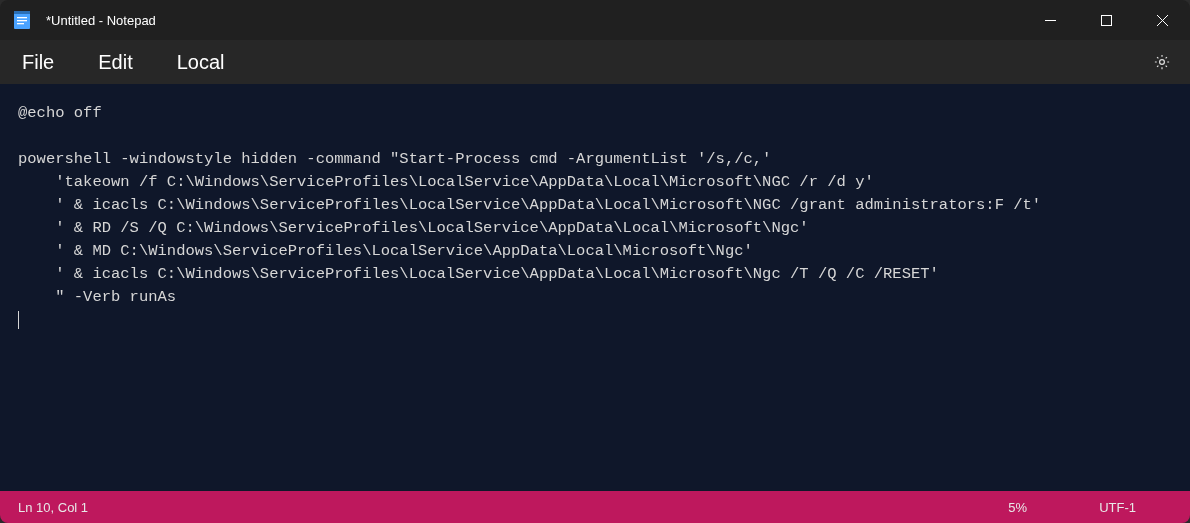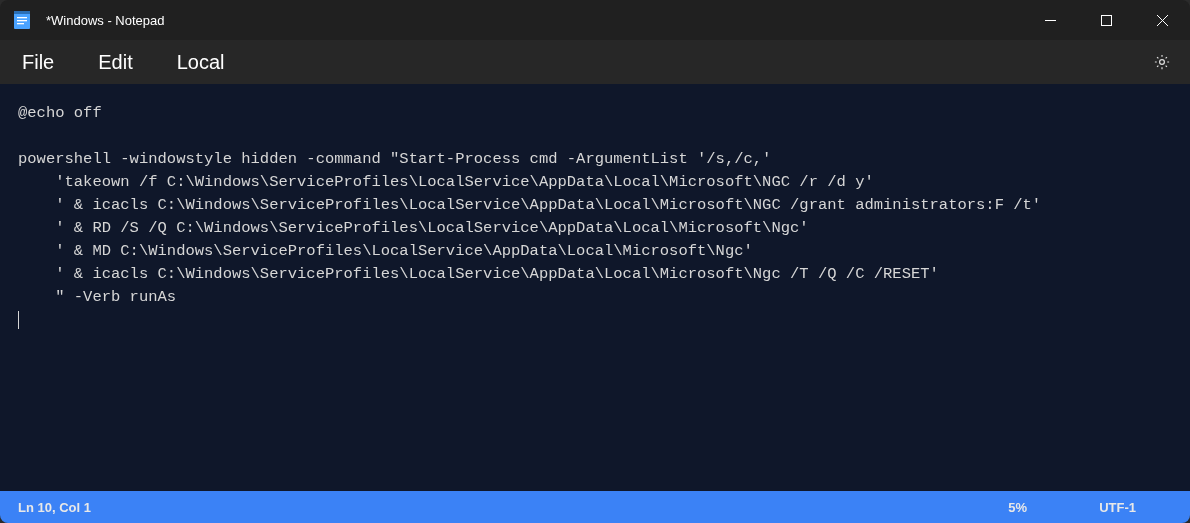--- a/index.html
+++ b/index.html
@@ -72,47 +72,46 @@
   }
   .caret {
     display: inline-block;
     width: 1px; height: 18px;
     background: #d6d6d6;
     vertical-align: text-bottom;
     margin-top: 2px;
   }
   .statusbar {
     height: 32px;
-    background: #3b82f6;
+    background: #be185d;
     display: flex;
     align-items: center;
     font-size: 13px;
     color: #e8e8e8;
     padding: 0 18px;
-    font-weight: bold;
   }
   .statusbar .spacer { flex: 1; }
   .status-cell { padding: 0 36px; }
   .status-cell.first { padding-left: 0; }
   .status-cell.zoom { padding: 0 36px; }
 </style>
 </head>
 <body>
 
 <div class="titlebar">
   <span class="app-icon">
     <svg viewBox="0 0 20 20">
       <rect x="2" y="1" width="16" height="18" rx="1" fill="#4aa3ff"></rect>
       <rect x="2" y="1" width="16" height="3" fill="#2b6fb5"></rect>
       <rect x="5" y="7" width="10" height="1.3" fill="#fff"></rect>
       <rect x="5" y="10" width="10" height="1.3" fill="#fff"></rect>
       <rect x="5" y="13" width="7" height="1.3" fill="#fff"></rect>
     </svg>
   </span>
-  <span class="title">*Windows - Notepad</span>
+  <span class="title">*Untitled - Notepad</span>
   <span class="spacer"></span>
   <div class="win-controls">
     <div class="win-btn">
       <svg viewBox="0 0 11 11">
           <line x1="0" y1="5.5" x2="11" y2="5.5" stroke="#fff" stroke-width="1"></line>
         </svg>
     </div>
     <div class="win-btn">
       <svg viewBox="0 0 11 11">
           <rect x="0.5" y="0.5" width="10" height="10" fill="none" stroke="#fff" stroke-width="1"></rect>

